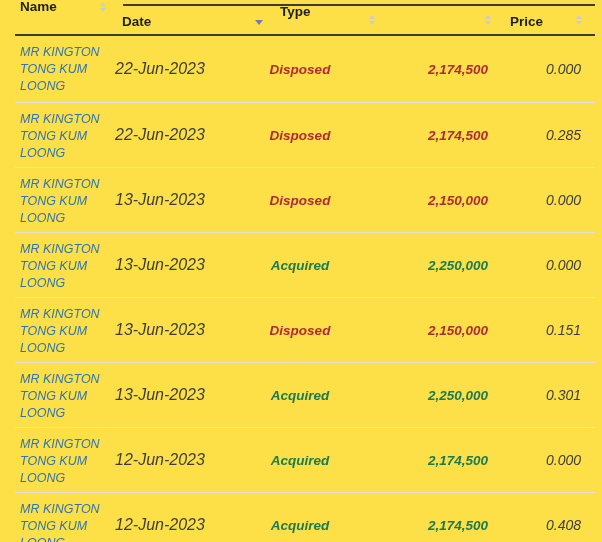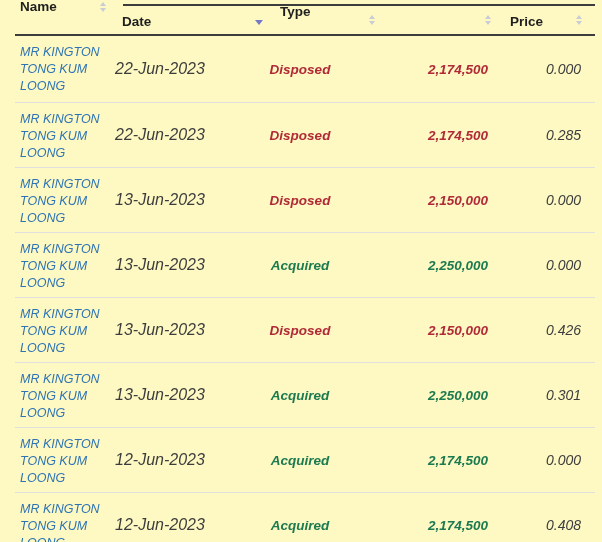--- a/index.html
+++ b/index.html
@@ -1,17 +1,17 @@
 <!DOCTYPE html>
 <html><head>
 <meta charset="utf-8">
 <style>
   html,body { margin:0; padding:0; background:#fff; }
   .screen {
-    position:relative; width:602px; height:542px; background:#fef9c3;
+    position:relative; width:602px; height:542px; background:#fde047;
     overflow:hidden; font-family:"Liberation Sans", sans-serif;
     -webkit-font-smoothing:antialiased;
   }
 
   
   .header { position:absolute; left:0; top:0; width:602px; height:36px; }
   .th { position:absolute; font-weight:bold; font-size:13.5px; color:#1f1f1f; cursor:pointer; white-space:nowrap; }
   .th-name   { left:20px;  top:-1px; }
   .th-date   { left:122px; top:14px; }
   .th-type   { left:280px; top:4px; }
@@ -124,21 +124,21 @@
       <span class="cell-date">13-Jun-2023</span>
       <span class="cell-type">Acquired</span>
       <span class="cell-shares">2,250,000</span>
       <span class="cell-price">0.000</span>
     </div>
       <div class="trow disposed">
       <a class="cell-name">MR KINGTON TONG KUM LOONG</a>
       <span class="cell-date">13-Jun-2023</span>
       <span class="cell-type">Disposed</span>
       <span class="cell-shares">2,150,000</span>
-      <span class="cell-price">0.426</span>
+      <span class="cell-price">0.151</span>
     </div>
       <div class="trow acquired">
       <a class="cell-name">MR KINGTON TONG KUM LOONG</a>
       <span class="cell-date">13-Jun-2023</span>
       <span class="cell-type">Acquired</span>
       <span class="cell-shares">2,250,000</span>
       <span class="cell-price">0.301</span>
     </div>
       <div class="trow acquired">
       <a class="cell-name">MR KINGTON TONG KUM LOONG</a>

